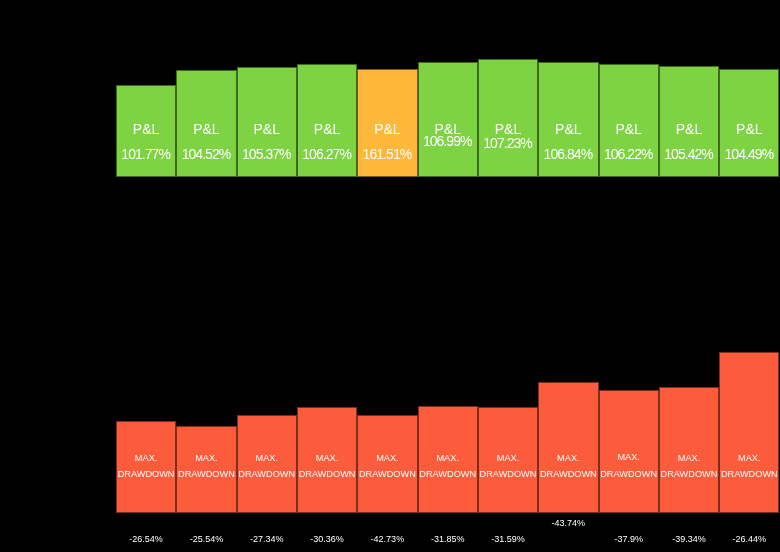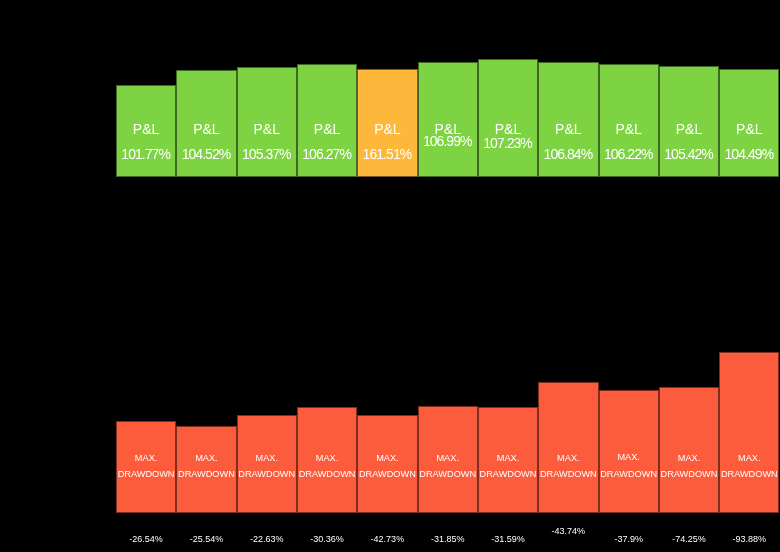--- a/index.html
+++ b/index.html
@@ -78,21 +78,21 @@
       <span class="blabel dd-val" style="top:65.00px">-26.54%</span>
     </div>
     <div class="bar dd" style="left:176.270px;width:60.320px;top:426.30px;height:86.80px">
       <span class="blabel dd-name" style="top:26.60px">MAX.</span>
       <span class="blabel dd-name" style="top:42.80px">DRAWDOWN</span>
       <span class="blabel dd-val" style="top:59.80px">-25.54%</span>
     </div>
     <div class="bar dd" style="left:236.590px;width:60.320px;top:415.30px;height:97.80px">
       <span class="blabel dd-name" style="top:37.60px">MAX.</span>
       <span class="blabel dd-name" style="top:53.80px">DRAWDOWN</span>
-      <span class="blabel dd-val" style="top:70.80px">-22.63%</span>
+      <span class="blabel dd-val" style="top:70.80px">-27.34%</span>
     </div>
     <div class="bar dd" style="left:296.910px;width:60.320px;top:407.10px;height:106.00px">
       <span class="blabel dd-name" style="top:45.80px">MAX.</span>
       <span class="blabel dd-name" style="top:62.00px">DRAWDOWN</span>
       <span class="blabel dd-val" style="top:79.00px">-30.36%</span>
     </div>
     <div class="bar dd" style="left:357.230px;width:60.320px;top:415.30px;height:97.80px">
       <span class="blabel dd-name" style="top:37.60px">MAX.</span>
       <span class="blabel dd-name" style="top:53.80px">DRAWDOWN</span>
       <span class="blabel dd-val" style="top:70.80px">-42.73%</span>
@@ -103,31 +103,31 @@
       <span class="blabel dd-val" style="top:79.80px">-31.85%</span>
     </div>
     <div class="bar dd" style="left:477.870px;width:60.320px;top:407.20px;height:105.90px">
       <span class="blabel dd-name" style="top:45.70px">MAX.</span>
       <span class="blabel dd-name" style="top:61.90px">DRAWDOWN</span>
       <span class="blabel dd-val" style="top:78.90px">-31.59%</span>
     </div>
     <div class="bar dd" style="left:538.190px;width:60.320px;top:382.10px;height:131.00px">
       <span class="blabel dd-name" style="top:70.80px">MAX.</span>
       <span class="blabel dd-name" style="top:87.00px">DRAWDOWN</span>
-      <span class="blabel dd-val" style="top:96px">-43.74%</span>
+      <span class="blabel dd-val" style="top:88px">-43.74%</span>
     </div>
     <div class="bar dd" style="left:598.510px;width:60.320px;top:390.00px;height:123.10px">
       <span class="blabel dd-name" style="top:62.40px">MAX.</span>
       <span class="blabel dd-name" style="top:78.60px">DRAWDOWN</span>
       <span class="blabel dd-val" style="top:95.60px">-37.9%</span>
     </div>
     <div class="bar dd" style="left:658.830px;width:60.320px;top:387.40px;height:125.70px">
       <span class="blabel dd-name" style="top:65.50px">MAX.</span>
       <span class="blabel dd-name" style="top:81.70px">DRAWDOWN</span>
-      <span class="blabel dd-val" style="top:98.70px">-74.25%</span>
+      <span class="blabel dd-val" style="top:98.70px">-39.34%</span>
     </div>
     <div class="bar dd" style="left:719.150px;width:60.320px;top:352.10px;height:161.00px">
       <span class="blabel dd-name" style="top:100.80px">MAX.</span>
       <span class="blabel dd-name" style="top:117.00px">DRAWDOWN</span>
-      <span class="blabel dd-val" style="top:134.00px">-93.88%</span>
+      <span class="blabel dd-val" style="top:134.00px">-26.44%</span>
     </div>
   </div>
 </div>
 
 </body></html>

